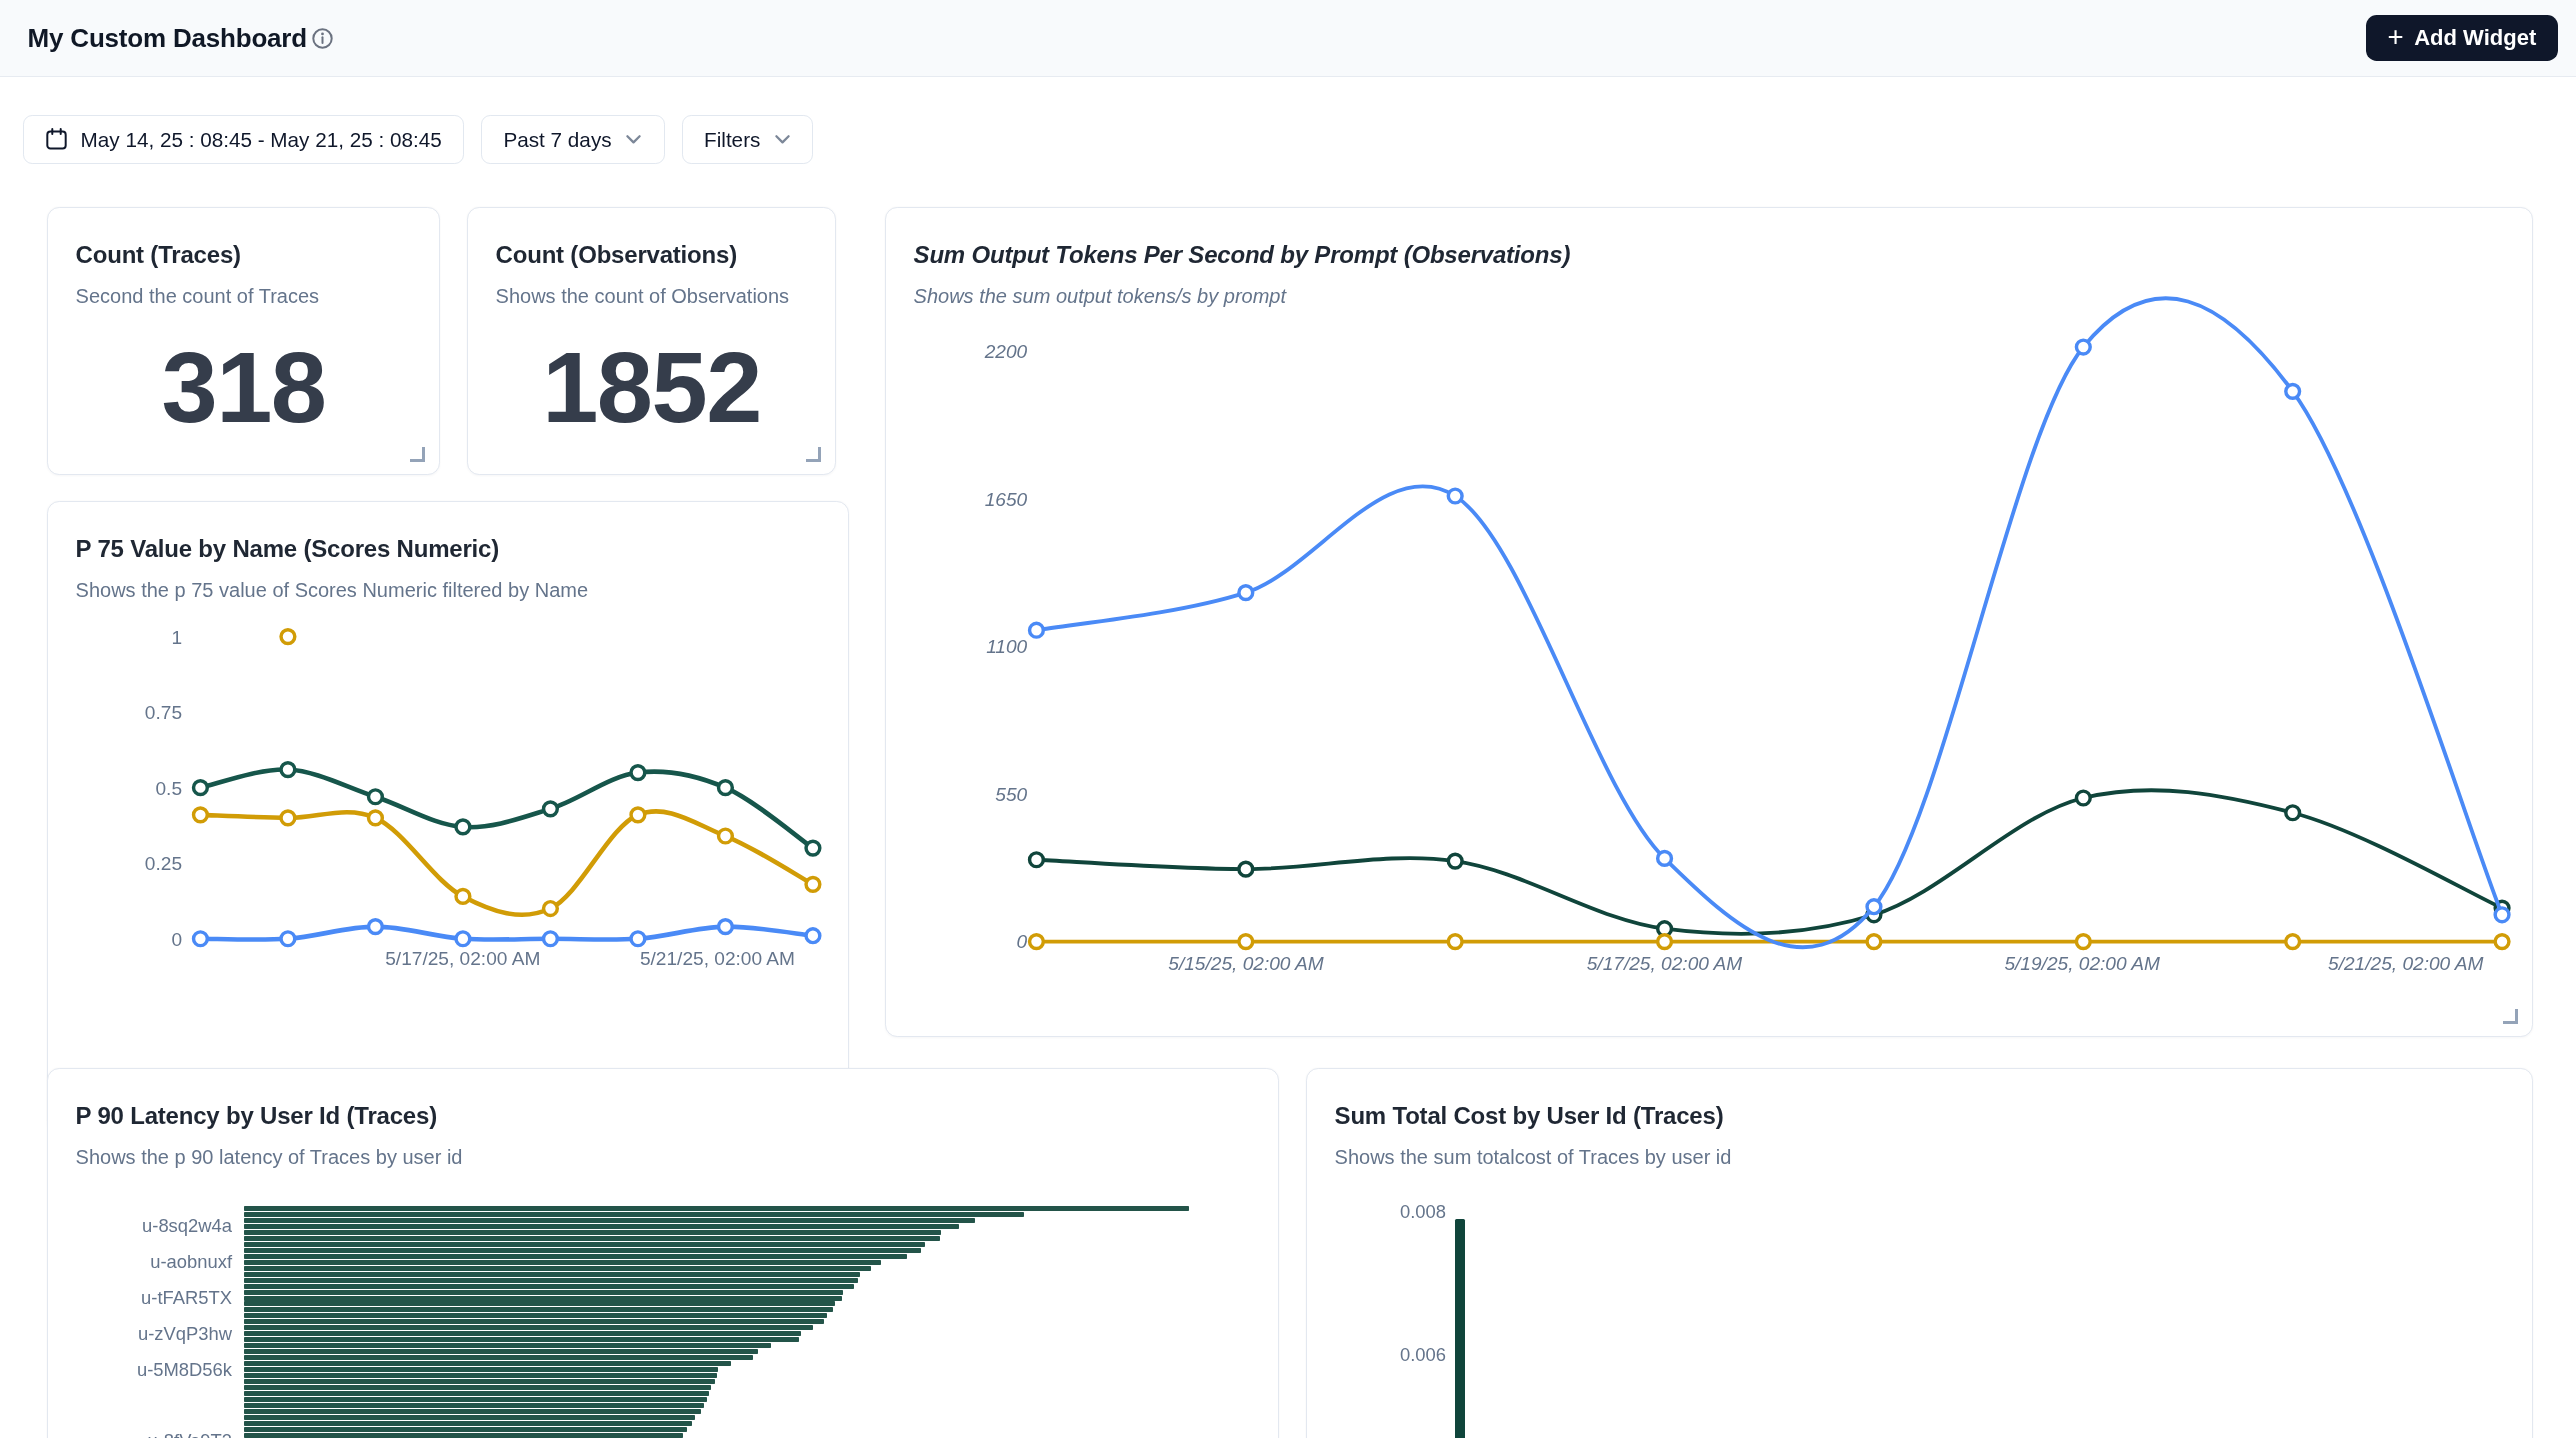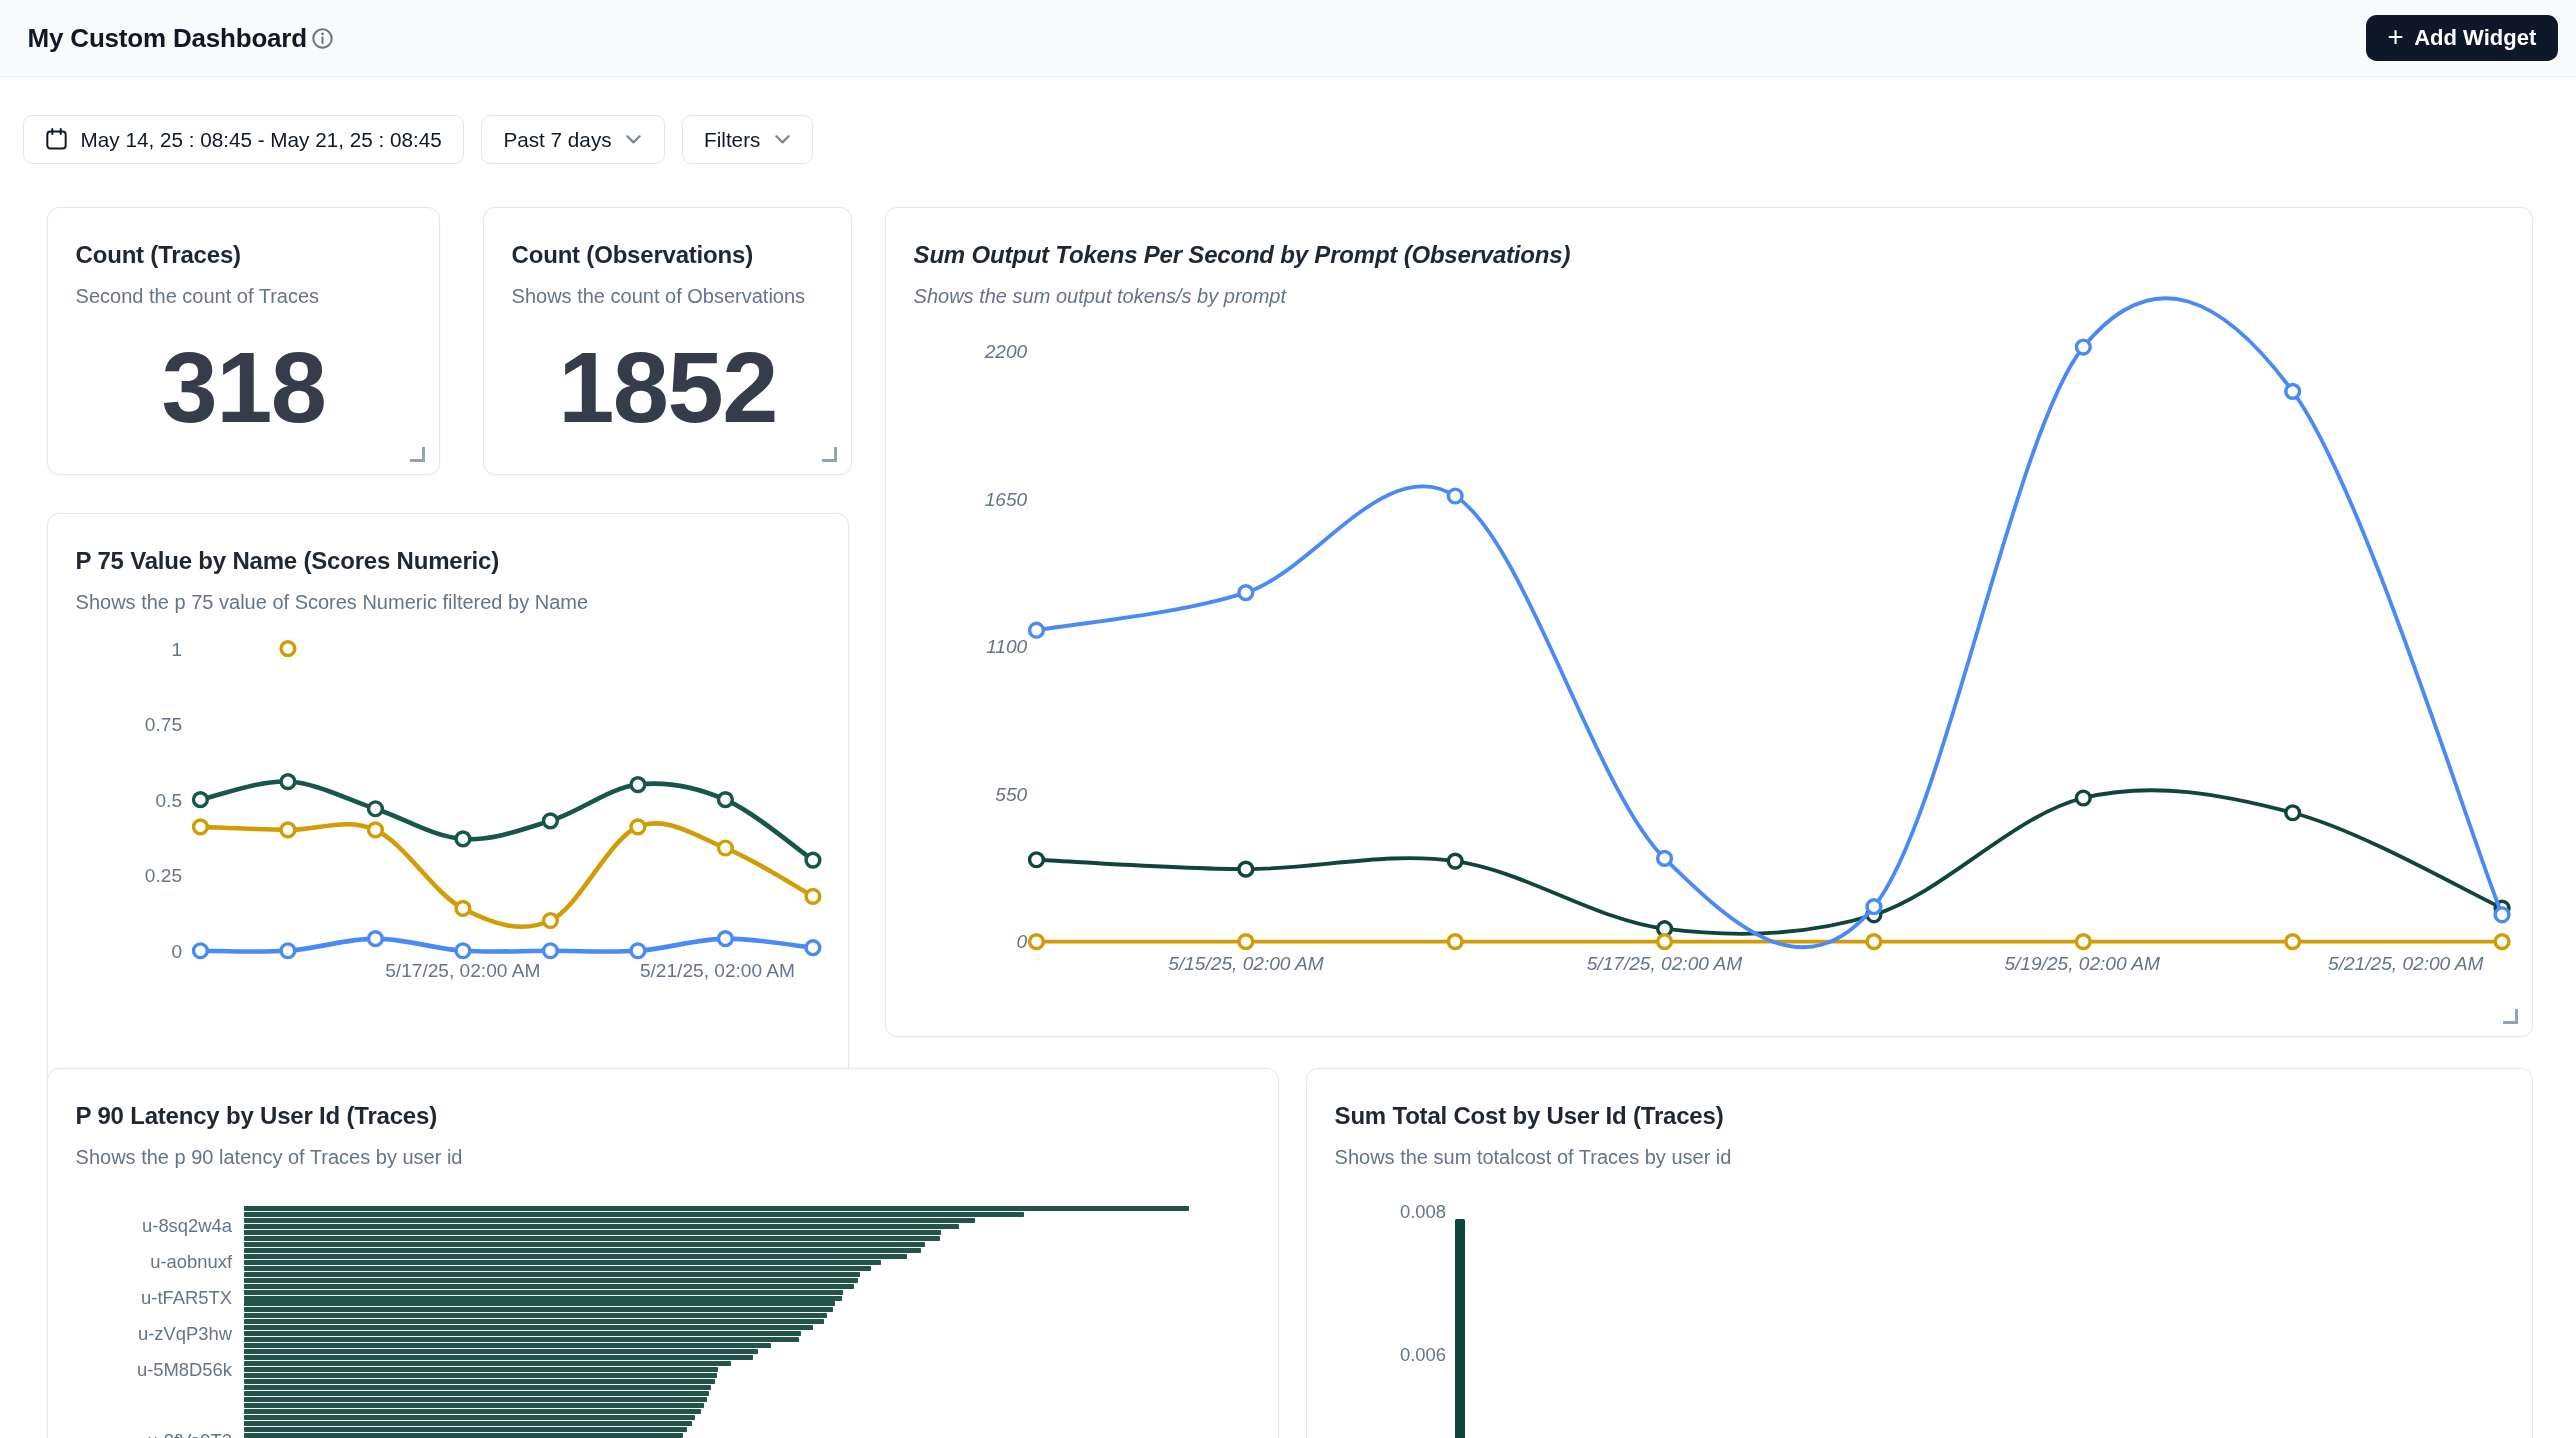--- a/index.html
+++ b/index.html
@@ -47,23 +47,23 @@
   .card-title { font-size:24px; font-weight:600; color:#1f2733; letter-spacing:-0.2px;
     padding:31px 27.6px 0 27.6px; line-height:32px; }
   .card-subtitle { font-size:20px; color:#64748b; padding:12.2px 27.6px 0 27.6px; line-height:26px; }
   .big-number { position:absolute; left:0; right:0; top:129px; text-align:center;
     font-size:101px; font-weight:700; color:#353d4b; letter-spacing:-1.5px; line-height:1; }
   .resize-handle {
     position:absolute; right:13.8px; bottom:12.2px; width:15.3px; height:15.3px;
     border-right:3.1px solid #94a3b8; border-bottom:3.1px solid #94a3b8; cursor:nwse-resize;
   }
   #card-count-traces      { left:47px;   top:207px;  width:393px;  height:268px; }
-  #card-count-observations{ left:467px;  top:207px;  width:369px;  height:268px;margin-left:16px; }
+  #card-count-observations{ left:467px;  top:207px;  width:369px;  height:268px; }
   #card-tokens            { left:885px; top:207px;  width:1648px; height:830px;font-style:italic; }
-  #card-p75               { left:47px;   top:513px;  width:802px; height:632px; }
+  #card-p75               { left:47px;   top:501px;  width:802px; height:632px; }
   #card-p90               { left:47px;   top:1068px; width:1232px; height:536px; }
   #card-cost              { left:1306px; top:1068px; width:1227px; height:536px; }
 
   .chart-host { position:absolute; inset:0; }
   .chart-host svg { position:absolute; left:0; top:0; }
   .tick-text { fill:#64748b; font-size:25px; font-family:inherit; }
   .hbar-label, .vtick-label {
     position:absolute; font-size:18.4px; color:#64748b; text-align:right; line-height:21.4px;
   }
   .hbar { position:absolute; border-radius:0.8px; }

